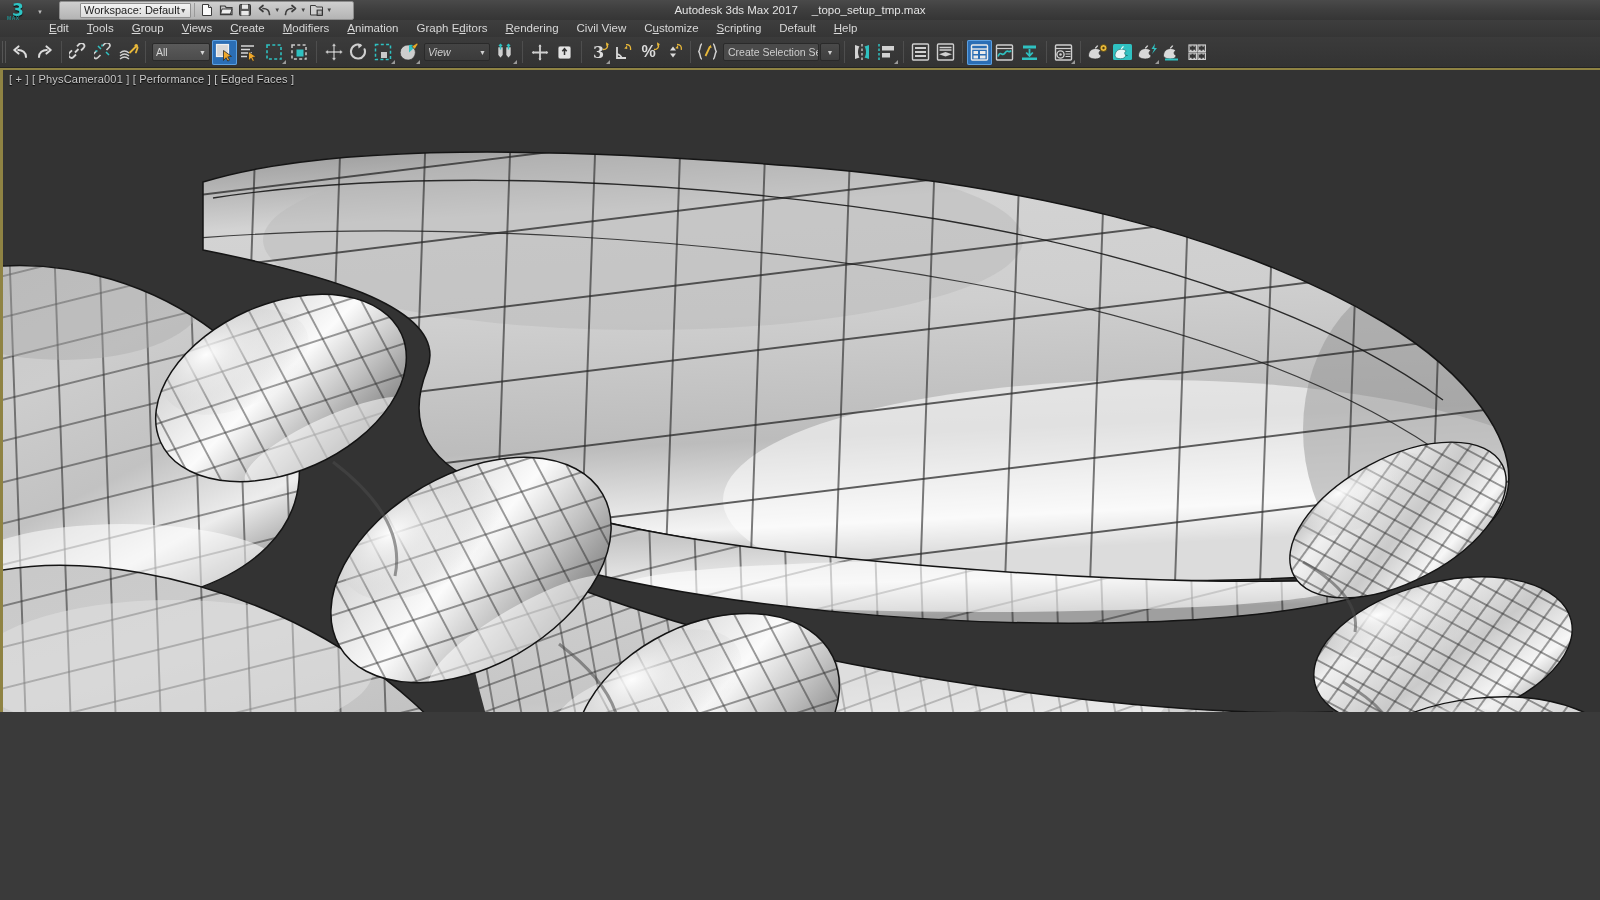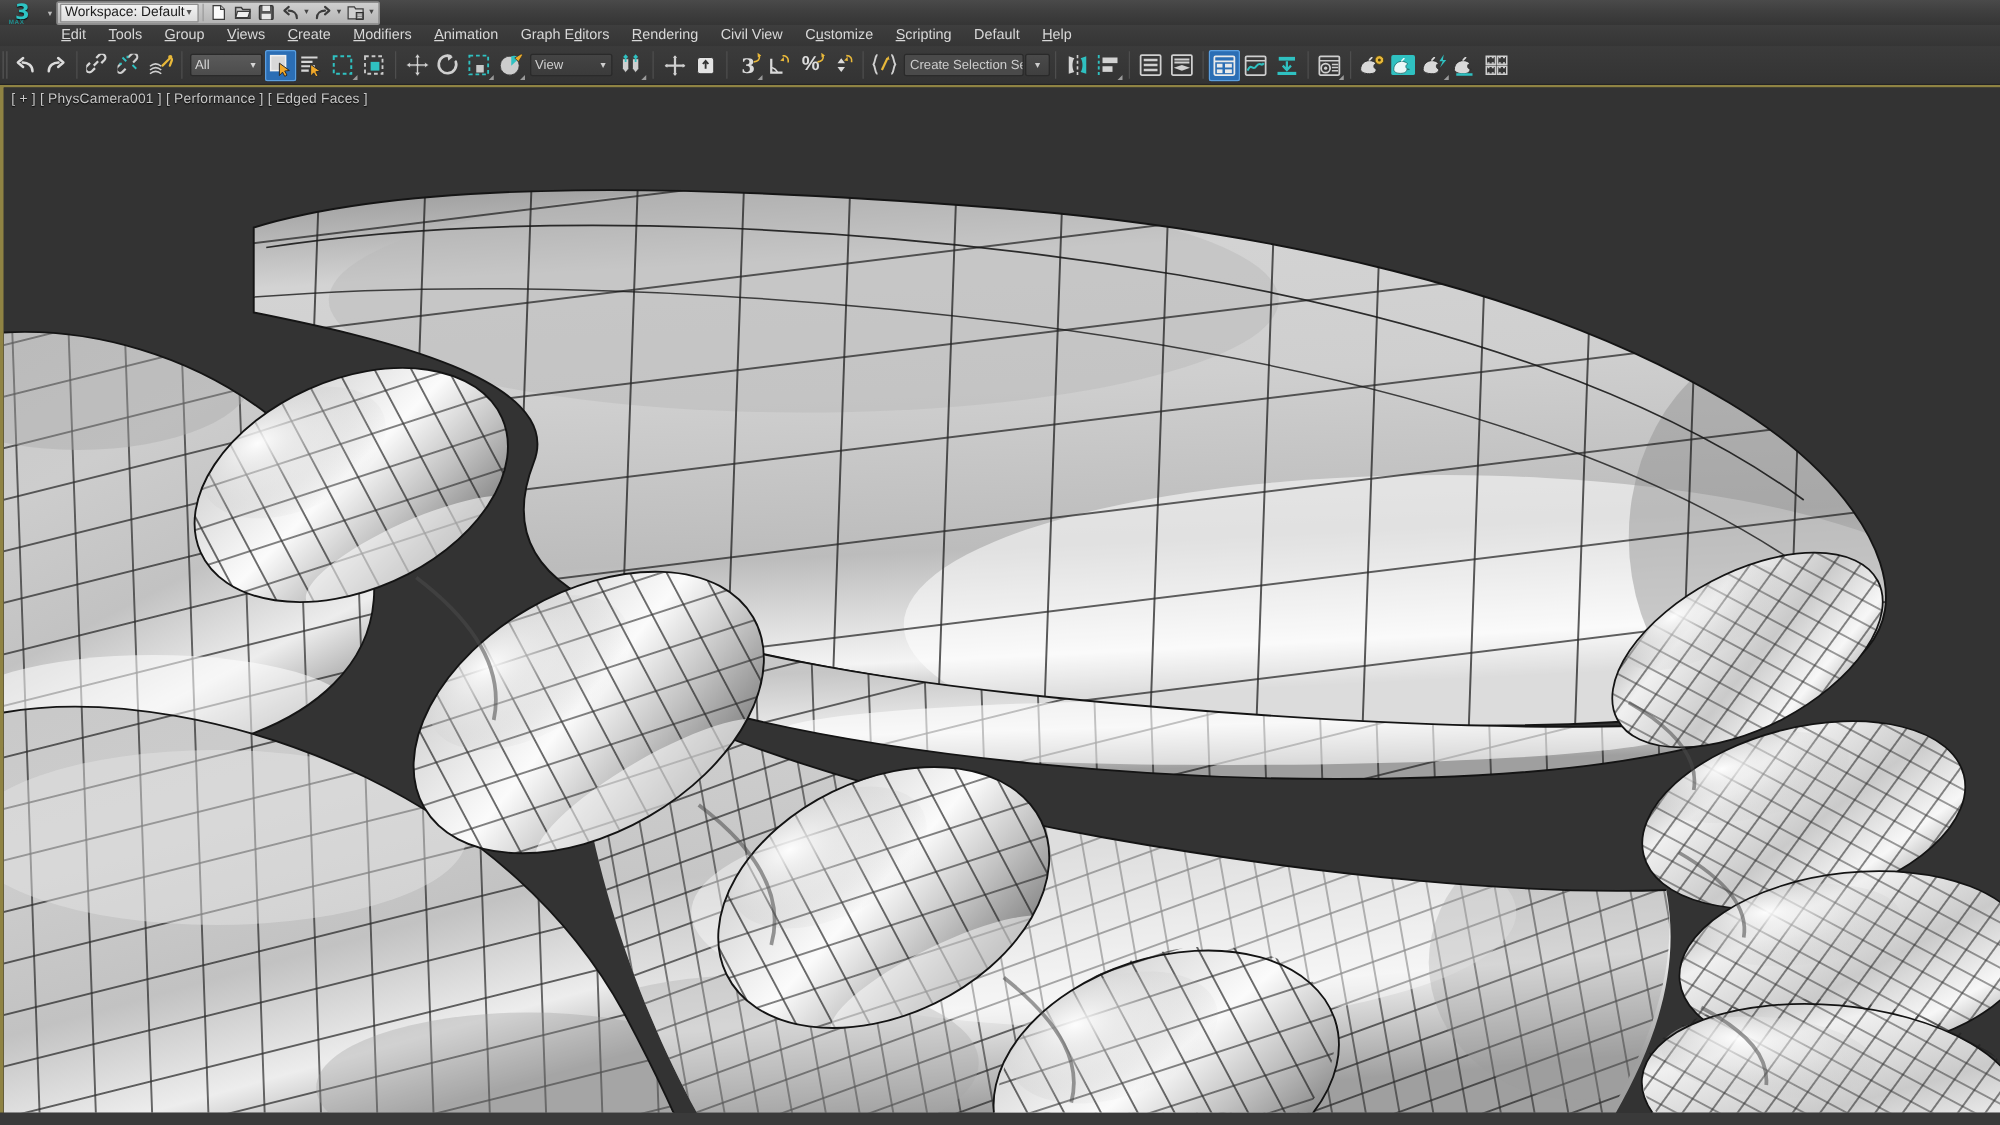--- a/index.html
+++ b/index.html
@@ -30,21 +30,21 @@
   .maxlogo .maxtxt {
     position: absolute; bottom: -1px; left: 7px;
     font-size: 5px; color: #1f8f8f; letter-spacing: .5px; font-weight: bold;
   }
   .logo-caret { font-size: 6px; color: #bbb; margin-left: 1px; margin-top: 4px; }
 
   .qat {
     height: 19px; display: flex; align-items: center;
     background: linear-gradient(to bottom, #cfcfcf, #b4b4b4);
     border: 1px solid #8d8d8d; border-radius: 2px;
-    padding: 0 2px; margin-left: 2px;
+    padding: 0 20px; margin-left: 16px;
   }
   .ws-combo {
     height: 15px; min-width: 106px;
     background: linear-gradient(to bottom,#f3f3f3,#dcdcdc);
     border: 1px solid #909090; border-radius: 1px;
     display: flex; align-items: center; justify-content: space-between;
     padding: 0 3px; font-size: 11px; color: #1c1c1c;
   }
   .ws-combo .cr { font-size: 7px; color: #555; }
   .qsep { width:1px; height:14px; background:#9a9a9a; margin:0 3px; }
@@ -99,39 +99,39 @@
     background: linear-gradient(to bottom,#5a5a5a,#4c4c4c);
     border:1px solid #2a2a2a; border-radius:2px;
     display:flex; align-items:center; justify-content:space-between;
     padding:0 3px; font-size:10.5px; color:#d6d6d6;
   }
   .coord-combo {
     width: 66px; height:18px; margin:0 3px;
     background: linear-gradient(to bottom,#444,#3b3b3b);
     border:1px solid #2a2a2a; border-radius:2px;
     display:flex; align-items:center; justify-content:space-between;
-    padding:0 3px; font-size:10.5px; color:#cfcfcf;
+    padding:0 3px; font-size:10.5px; color:#cfcfcf;font-style:italic;
   }
   .selset-field {
     width: 96px; height:18px; margin-left:3px;
     background:#4a4a4a; border:1px solid #2a2a2a; border-radius:2px;
     display:flex; align-items:center; padding:0 4px;
     font-size:10.5px; color:#cdcdcd; overflow:hidden; white-space:nowrap;
   }
   .selset-combo {
     width:20px;height:18px;margin-left:1px;
     background: linear-gradient(to bottom,#4a4a4a,#3f3f3f);
     border:1px solid #2a2a2a;border-radius:2px;
     display:flex;align-items:center;justify-content:center;
     font-size:7px;color:#ccc;
   }
 
   
   .viewport-wrap {
-    position:absolute; top:68px; left:0; width:1600px; height:822px;
+    position:absolute; top:68px; left:0; width:1600px; height:644px;
     background:#333333;
     border-top: 2px solid #8f8343;
     border-left: 3px solid #8f8343;
     text-decoration: underline;
   }
   .viewport { position:absolute; inset:0; overflow:hidden; background:#333333; }
   .viewport svg { position:absolute; top:0; left:0; }
   .vplabel {
     position:absolute; top:3px; left:6px; z-index:5;
     font-size:11px; color:#c9c9c9; letter-spacing:.2px;
@@ -192,20 +192,23 @@
       <div class="qbtn">
         <svg width="15" height="14" viewBox="0 0 15 14">
             <path d="M1.5 2.5h5l1 1.5h6v8h-12z" fill="#cfcfcf" stroke="#3c3c3c" stroke-width="1"></path>
             <rect x="8" y="7" width="5.5" height="5.5" fill="#6a6a6a" stroke="#2c2c2c" stroke-width=".8"></rect>
             <path d="M9 8.3h3.5M9 9.6h3.5M9 10.9h3.5" stroke="#ddd" stroke-width=".8"></path>
           </svg>
       </div>
       <div class="qcar">▼</div>
     </div>
 
+    <div class="title-text">
+      <span>Autodesk 3ds Max 2017</span><span class="fname">_topo_setup_tmp.max</span>
+    </div>
   </div>
 
   <div class="menubar">
     <div class="menu-item"><u>E</u>dit</div>
     <div class="menu-item"><u>T</u>ools</div>
     <div class="menu-item"><u>G</u>roup</div>
     <div class="menu-item"><u>V</u>iews</div>
     <div class="menu-item"><u>C</u>reate</div>
     <div class="menu-item"><u>M</u>odifiers</div>
     <div class="menu-item"><u>A</u>nimation</div>

